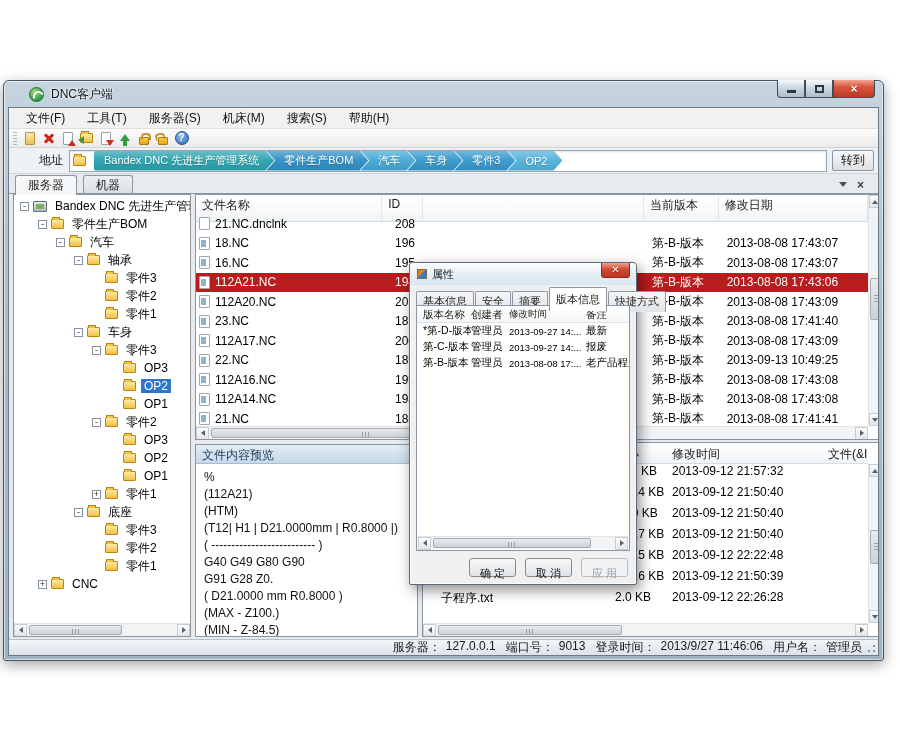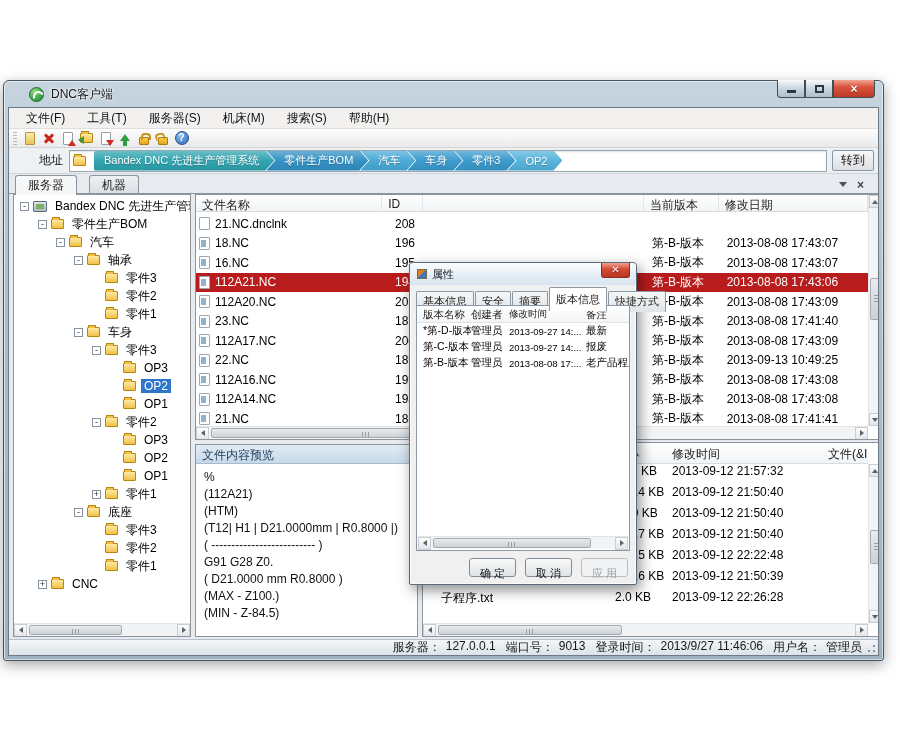--- a/index.html
+++ b/index.html
@@ -75,21 +75,21 @@
     clip-path:polygon(0 0,calc(100% - 9px) 0,100% 50%,calc(100% - 9px) 100%,0 100%,9px 50%);
     text-shadow:0 1px 1px rgba(0,0,0,.25);}
   .crumb.first{clip-path:polygon(0 0,calc(100% - 9px) 0,100% 50%,calc(100% - 9px) 100%,0 100%);
     border-radius:2px 0 0 2px;padding-left:10px;margin-left:0;}
   .go-btn{margin-left:5px;height:21px;padding:0 8px;font-size:12px;font-family:inherit;
     background:linear-gradient(#f8f8f8,#dcdfe2);border:1px solid #8a97a3;border-radius:2px;color:#111;}
 
   
   .tabstrip{position:absolute;left:0;right:0;top:66px;height:20px;padding-left:6px;}
   .tabstrip::after{content:"";position:absolute;left:0;right:0;bottom:0;height:1px;background:#8a959e;}
-  .vtab{display:inline-block;position:relative;top:1px;height:19px;line-height:18px;padding:0 12px;margin-right:12px;
+  .vtab{display:inline-block;position:relative;top:1px;height:19px;line-height:18px;padding:0 12px;margin-right:6px;
     background:linear-gradient(#eef1f3,#d8dde2);border:1px solid #8a959e;border-bottom:none;border-radius:3px 3px 0 0;color:#222;}
   .vtab.active{background:#f6f7f8;z-index:2;height:20px;}
   .tabctl{position:absolute;right:14px;top:4px;display:flex;align-items:center;gap:10px;color:#4a5258;}
   .t-down-sm{width:0;height:0;border:4px solid transparent;border-top:5px solid #4a5258;margin-top:4px;}
   .x-sm{font-size:12px;font-weight:bold;line-height:10px;color:#3c444a;}
 
   
   .main{position:absolute;left:0;right:0;top:86px;bottom:16px;}
   .panel{position:absolute;background:#fff;border:1px solid #8a959e;}
   .tree-panel{left:4px;top:0;width:178px;bottom:2px;overflow:hidden;}
@@ -98,21 +98,21 @@
   .texp{width:9px;height:9px;border:1px solid #86929d;background:#fff;color:#333;
     font-size:9px;line-height:7px;text-align:center;flex:0 0 auto;margin-right:4px;}
   .texp-spacer{width:13px;flex:0 0 auto;}
   .ticon{flex:0 0 auto;margin-right:5px;}
   .server-icon{width:14px;height:11px;border:1px solid #5f6e7a;background:linear-gradient(#dfe7ec,#aebcc6);border-radius:1px;position:relative;}
   .server-icon::after{content:"";position:absolute;left:2px;top:2px;width:8px;height:5px;background:#7fae62;}
   .tlabel{padding:0 3px;color:#000;}
   .tlabel.sel{background:#2e76cc;color:#fff;}
 
   .list-panel{left:186px;top:0;width:687px;height:246px;overflow:hidden;}
-  .lheader{position:absolute;left:0;top:0;right:13px;height:17px;display:flex;
+  .lheader{position:absolute;left:0;top:0;right:13px;height:27px;display:flex;
     background:linear-gradient(#ffffff,#f1f4f6);border-bottom:1px solid #d8dce0;}
   .hcell{border-right:1px solid #e3e7ea;padding:2px 0 0 6px;color:#1c1c1c;overflow:hidden;white-space:nowrap;}
   .c-name{width:187px;} .c-id{width:41px;} .c-gap{width:222px;} .c-ver{width:75px;} .c-date{width:150px;}
   .lrows{position:absolute;left:0;top:19px;right:13px;bottom:13px;overflow:hidden;}
   .lrow{height:19.5px;display:flex;align-items:center;color:#000;}
   .lrow .cell{overflow:hidden;white-space:nowrap;}
   .lrow .n{width:187px;display:flex;align-items:center;padding-left:3px;}
   .lrow .i{width:41px;text-align:right;padding-right:8px;}
   .lrow .g{width:222px;} .lrow .v{width:75px;padding-left:8px;} .lrow .d{width:150px;padding-left:8px;}
   .lrow.sel{background:#b91c1c;color:#fff;}
@@ -577,21 +577,21 @@
               <span class="sbthumb h" style="left:2px;width:48%;"></span>
             </span>
           <span class="sbbtn">
               <i class="t-r"></i>
             </span>
         </div>
       </div>
 
       <div class="panel preview-panel">
         <div class="prev-head">文件内容预览</div>
-        <div class="prev-body" id="previewlines"><div>%</div><div>(112A21)</div><div>(HTM)</div><div>(T12| H1 | D21.0000mm | R0.8000 |)</div><div>( -------------------------- )</div><div>G91 G28 Z0.</div><div>( D21.0000 mm R0.8000 )</div><div>(MAX - Z100.)</div><div>(MIN - Z-84.5)</div></div>
+        <div class="prev-body" id="previewlines"><div>%</div><div>(112A21)</div><div>(HTM)</div><div>(T12| H1 | D21.0000mm | R0.8000 |)</div><div>( -------------------------- )</div><div>G40 G49 G80 G90</div><div>G91 G28 Z0.</div><div>( D21.0000 mm R0.8000 )</div><div>(MAX - Z100.)</div><div>(MIN - Z-84.5)</div></div>
       </div>
 
       <div class="panel attach-panel">
         <div class="ahead" id="attachheader">
             <span class="a-name"></span>
             <span class="a-size">大小</span>
             <span class="a-time">修改时间</span>
             <span class="a-file">文件(&amp;I</span>
           </div>
         <div class="arows" id="attachrows">

